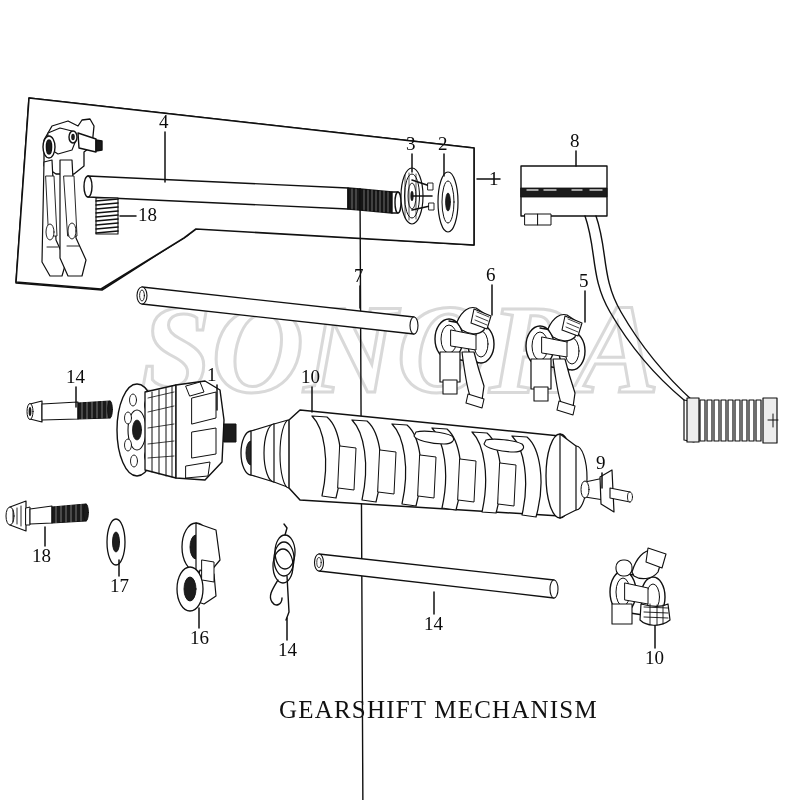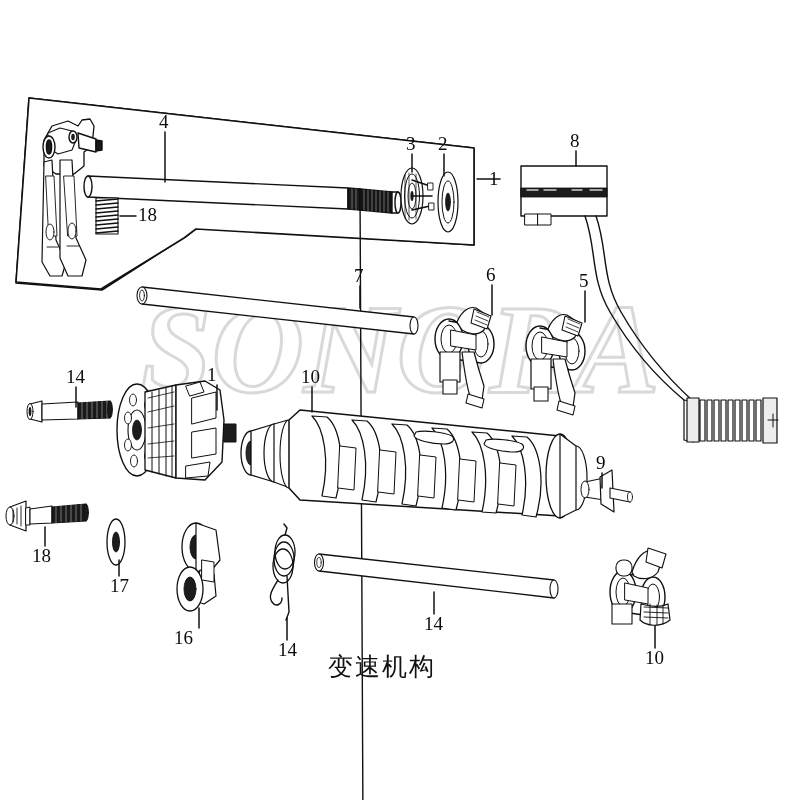--- a/index.html
+++ b/index.html
@@ -337,20 +337,20 @@
   <div class="lbl" style="left:486px;top:265px">6</div>
   <div class="lbl" style="left:354px;top:266px">7</div>
   <div class="lbl" style="left:570px;top:131px">8</div>
   <div class="lbl" style="left:596px;top:453px">9</div>
   <div class="lbl" style="left:301px;top:367px">10</div>
   <div class="lbl" style="left:207px;top:365px">1</div>
   <div class="lbl" style="left:66px;top:367px">14</div>
   <div class="lbl" style="left:645px;top:648px">10</div>
   <div class="lbl" style="left:424px;top:614px">14</div>
   <div class="lbl" style="left:278px;top:640px">14</div>
-  <div class="lbl" style="left:174px;top:628px">16</div>
+  <div class="lbl" style="left:190px;top:628px">16</div>
   <div class="lbl" style="left:110px;top:576px">17</div>
   <div class="lbl" style="left:32px;top:546px">18</div>
   <div class="lbl" style="left:138px;top:205px">18</div>
 
-  <div class="title-cn" style="left:328px;top:650px">变速机构</div>
+  <div class="title-en" style="left:279px;top:696px">GEARSHIFT MECHANISM</div>
 
 </div>
 
 </body></html>

